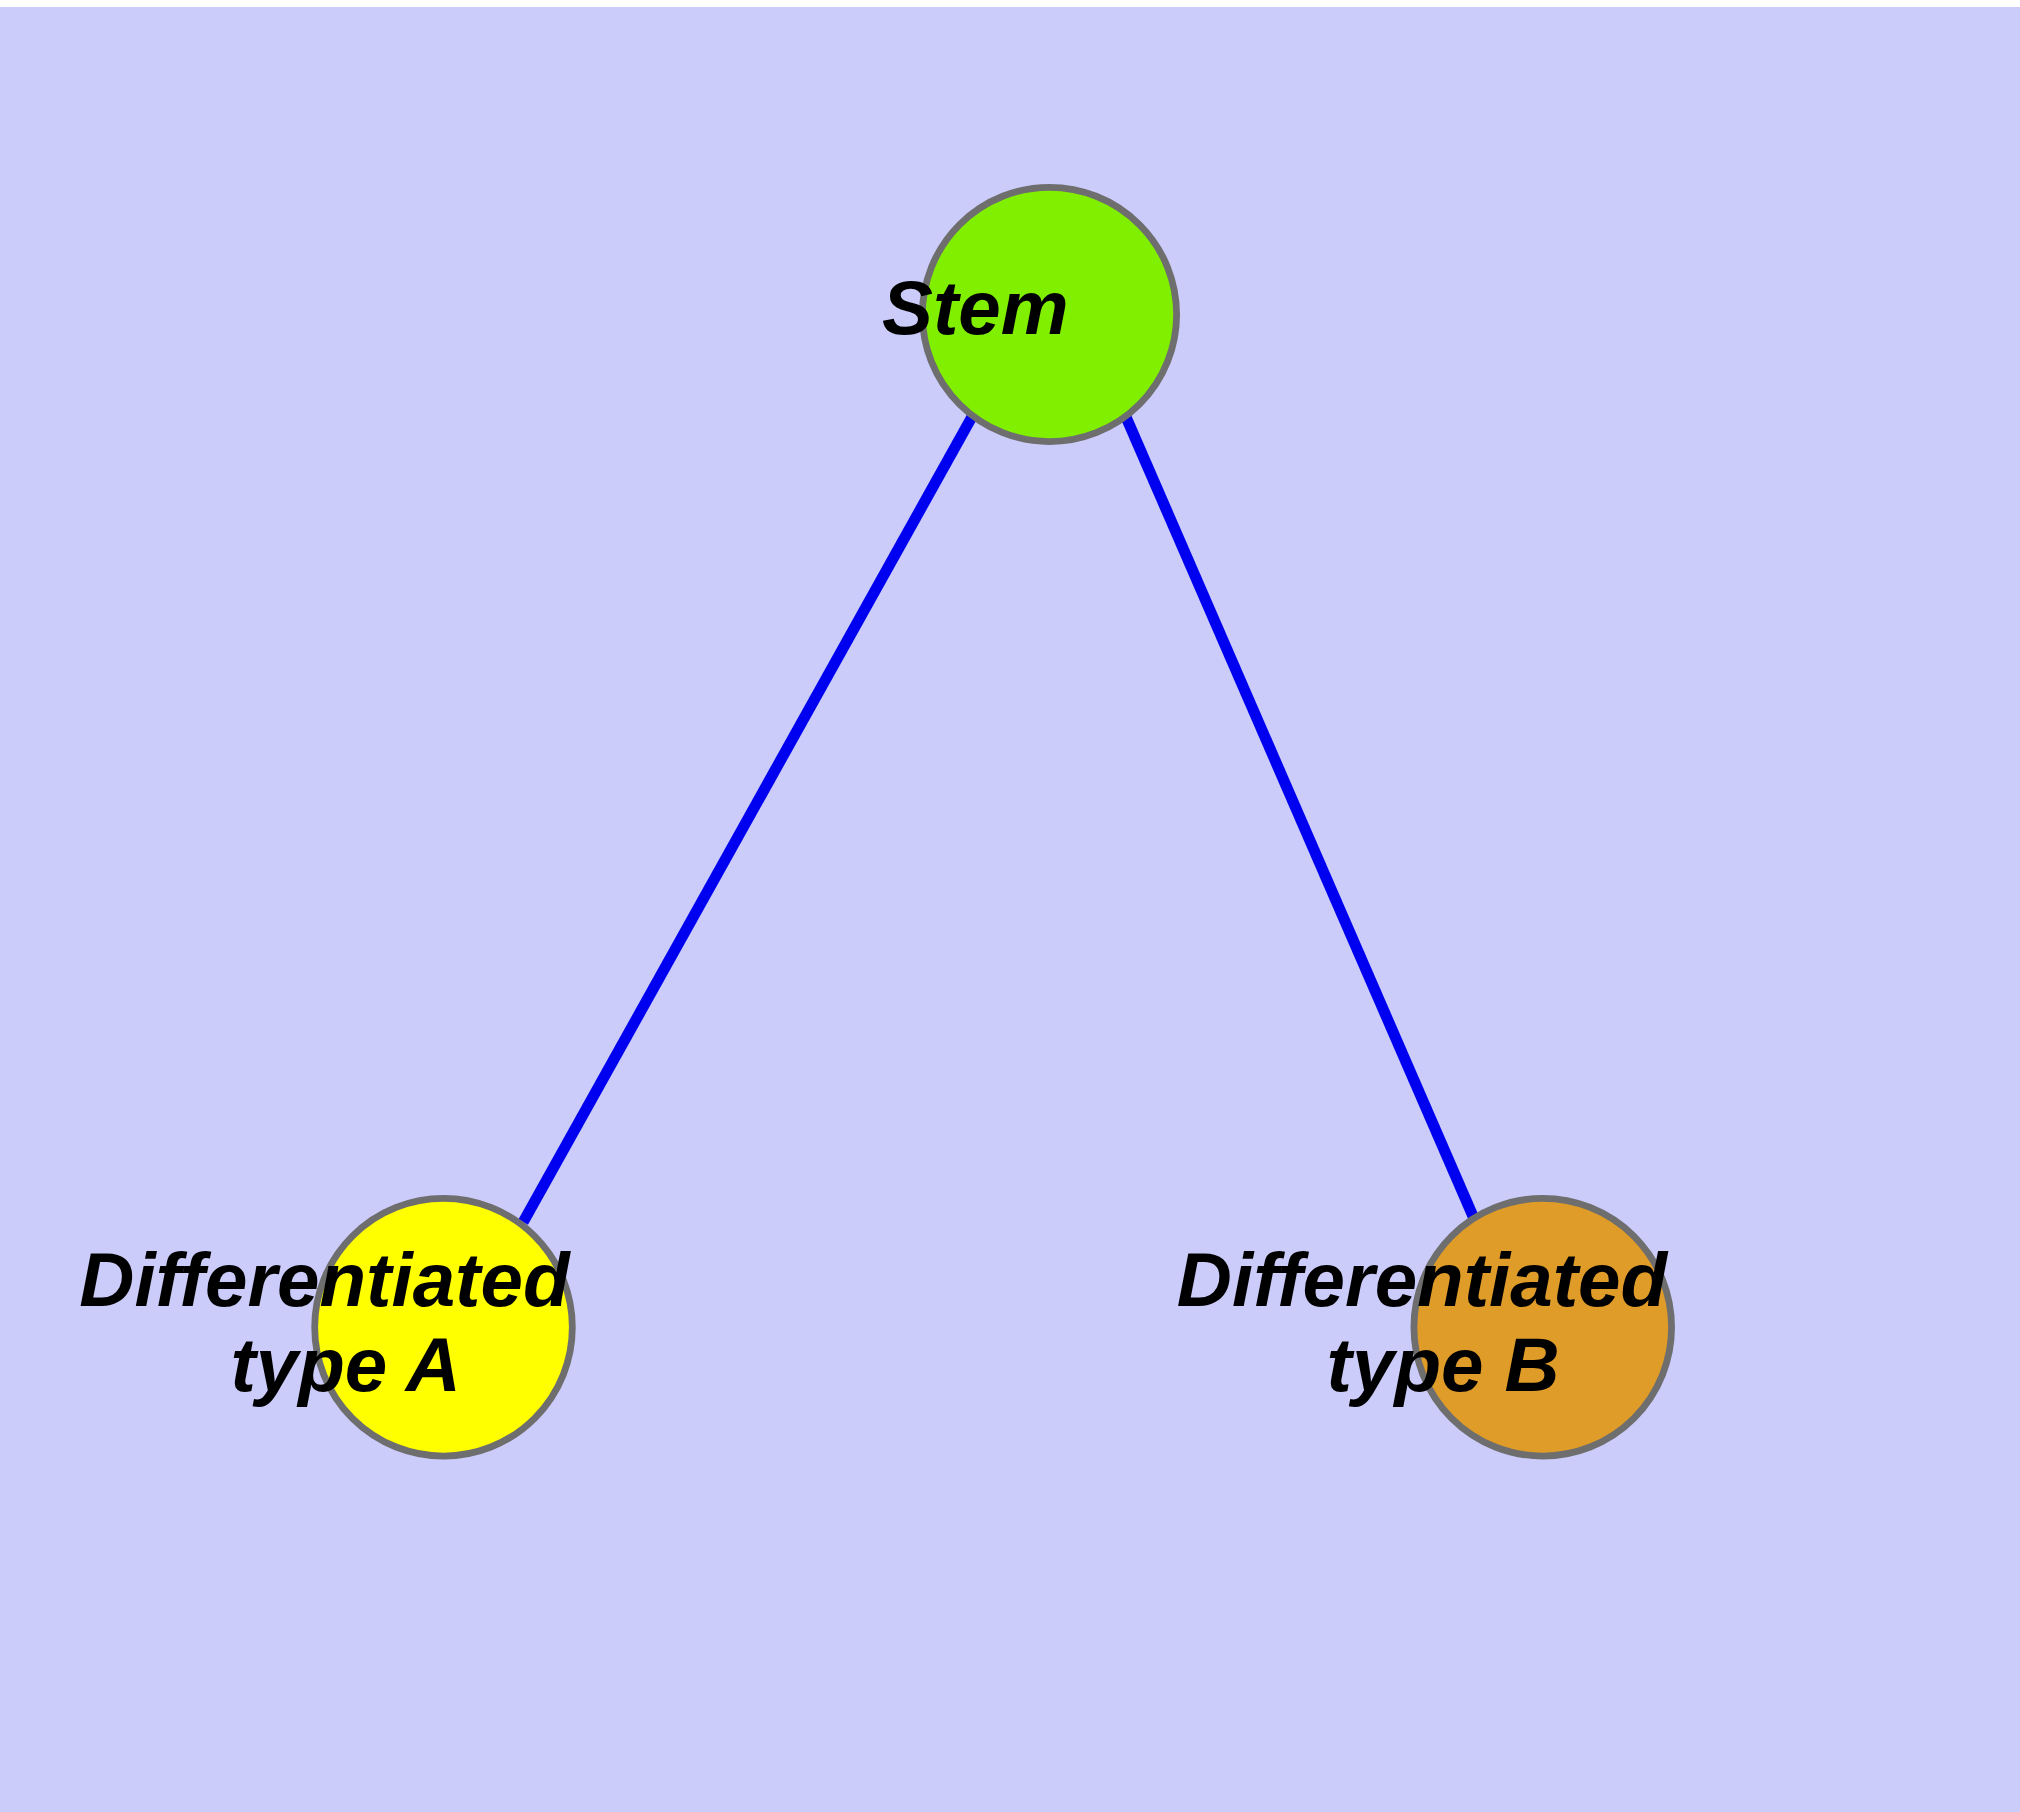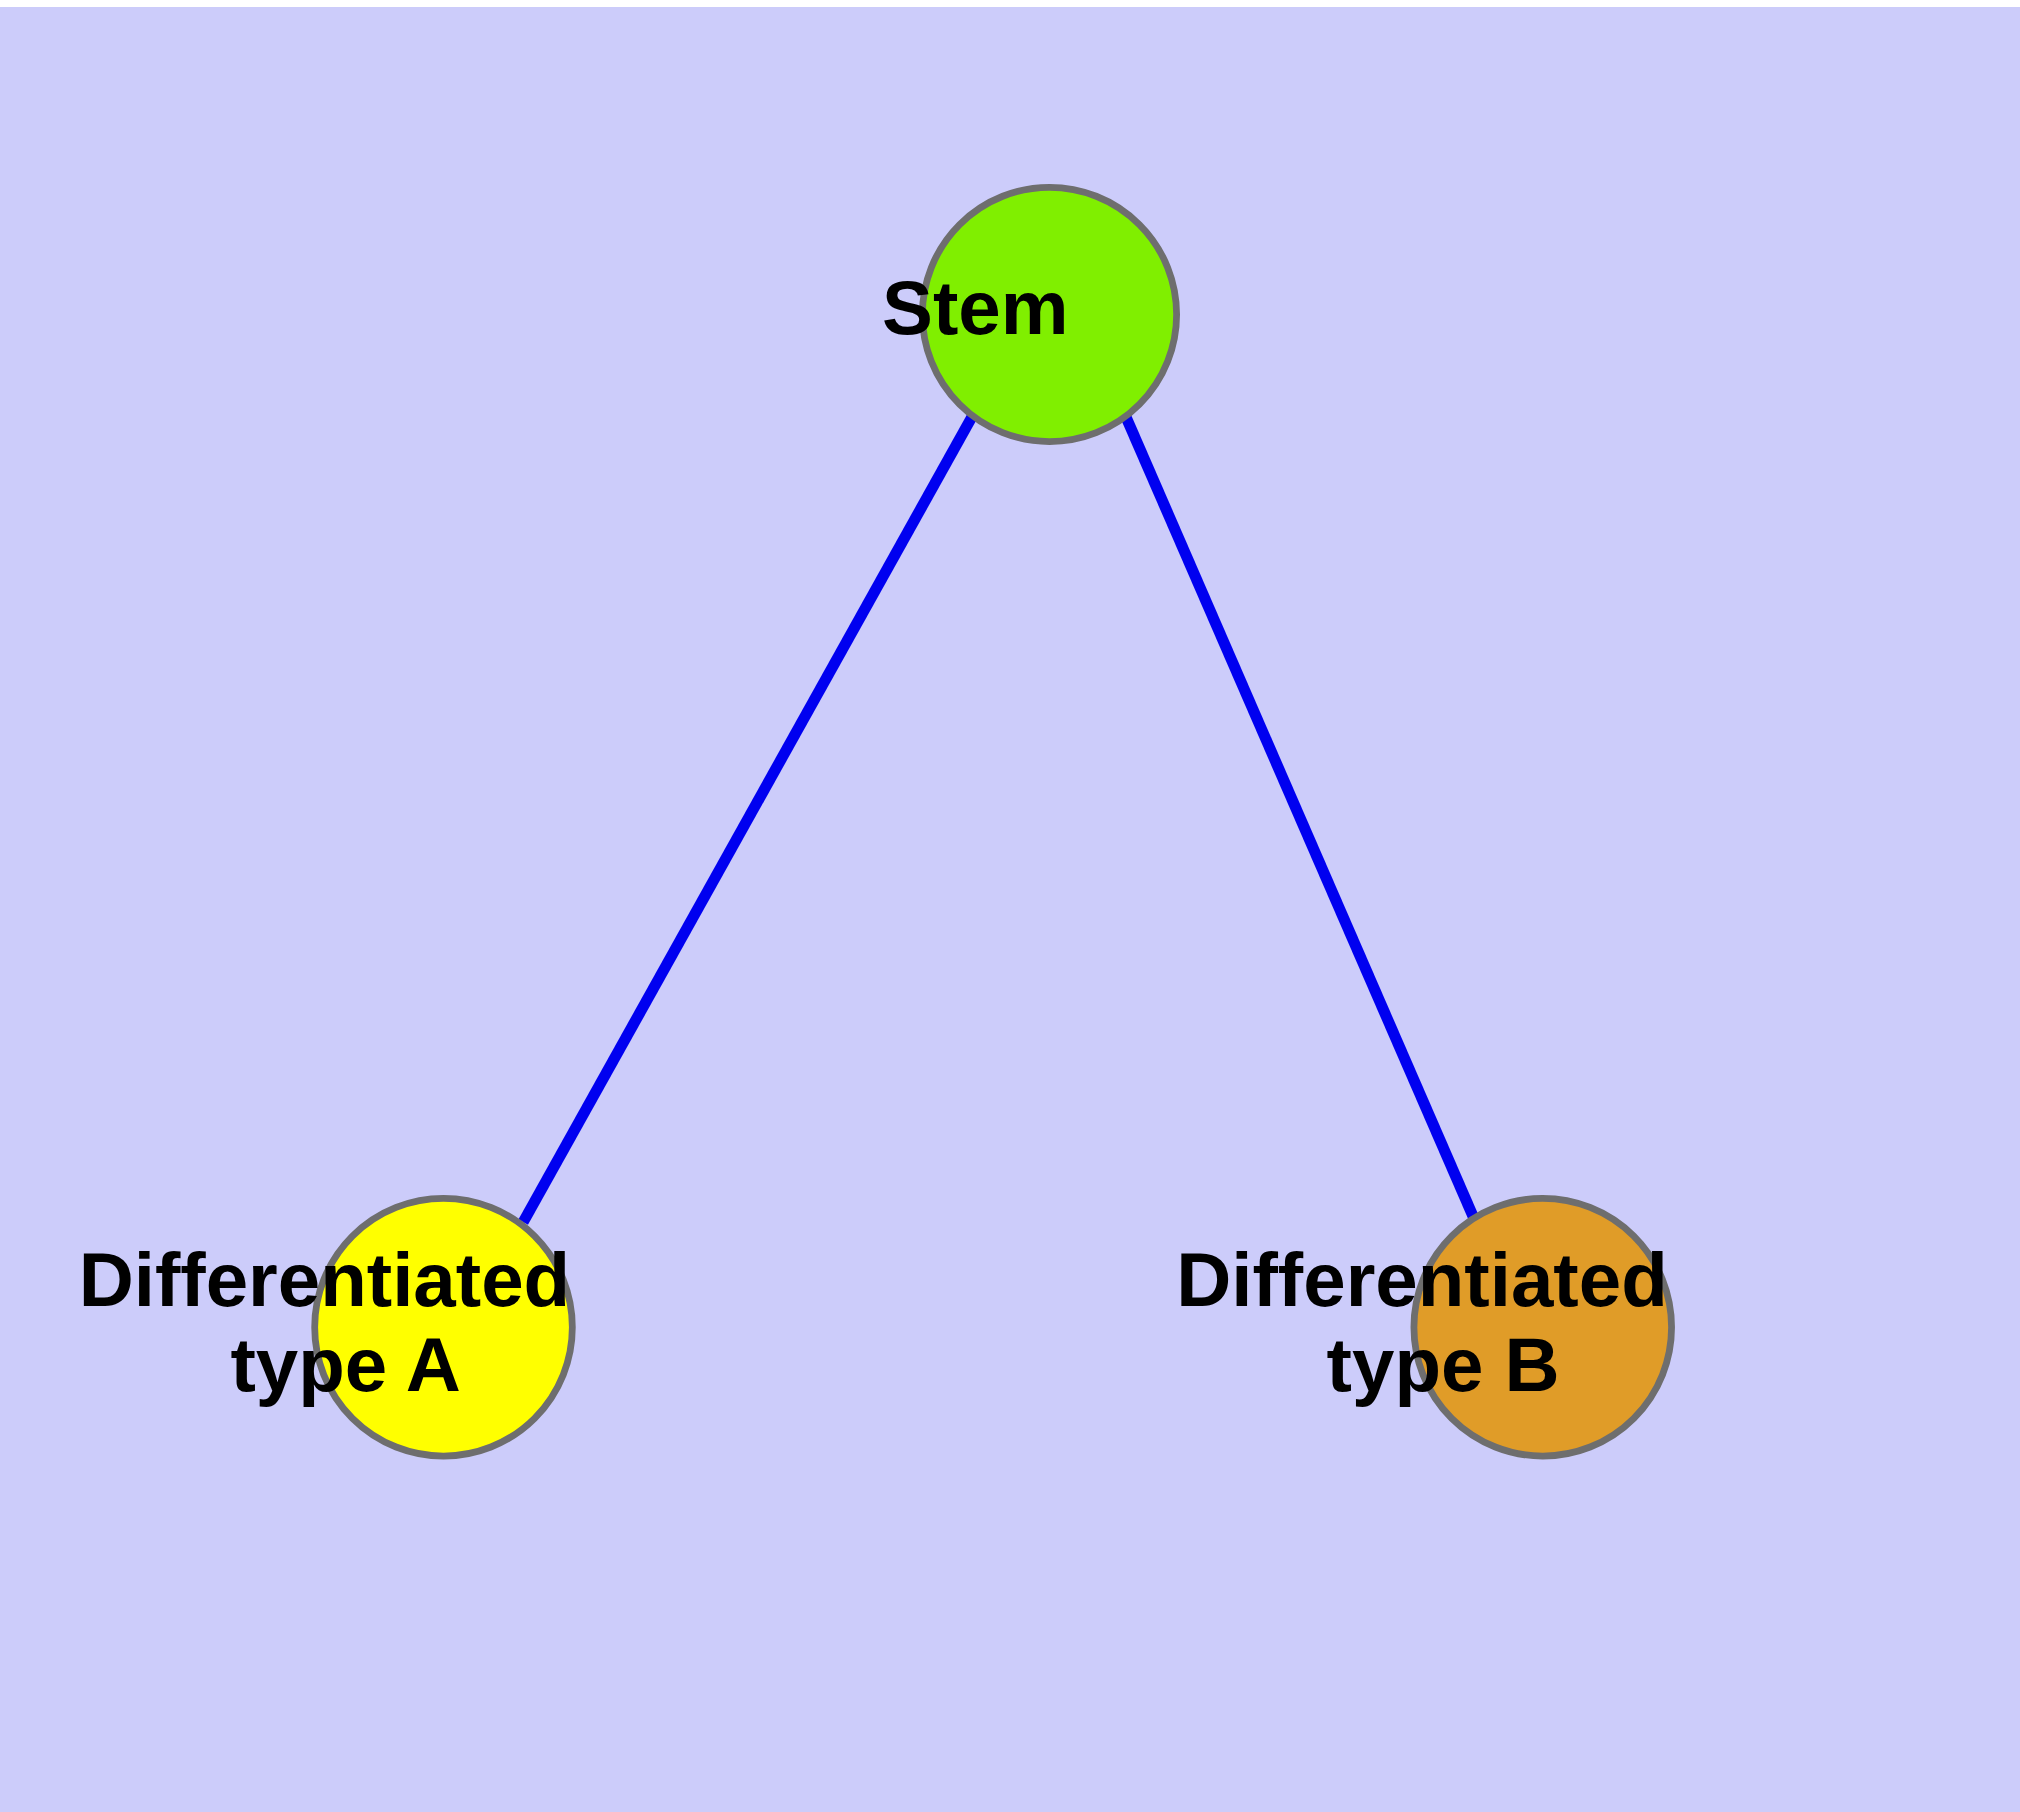--- a/index.html
+++ b/index.html
@@ -8,20 +8,21 @@
     padding: 0;
     background: #ffffff;
   }
   #canvas {
     position: relative;
     width: 2021px;
     height: 1812px;
     background: #ffffff;
     overflow: hidden;
     font-family: "Liberation Sans", "DejaVu Sans", sans-serif;
+    font-style: italic;
   }
   #bg-plane {
     position: absolute;
     left: 0;
     top: 6.8px;
     width: 2021px;
     height: 1805px;
     background: #ccccfa;
   }
   #graph-svg {

